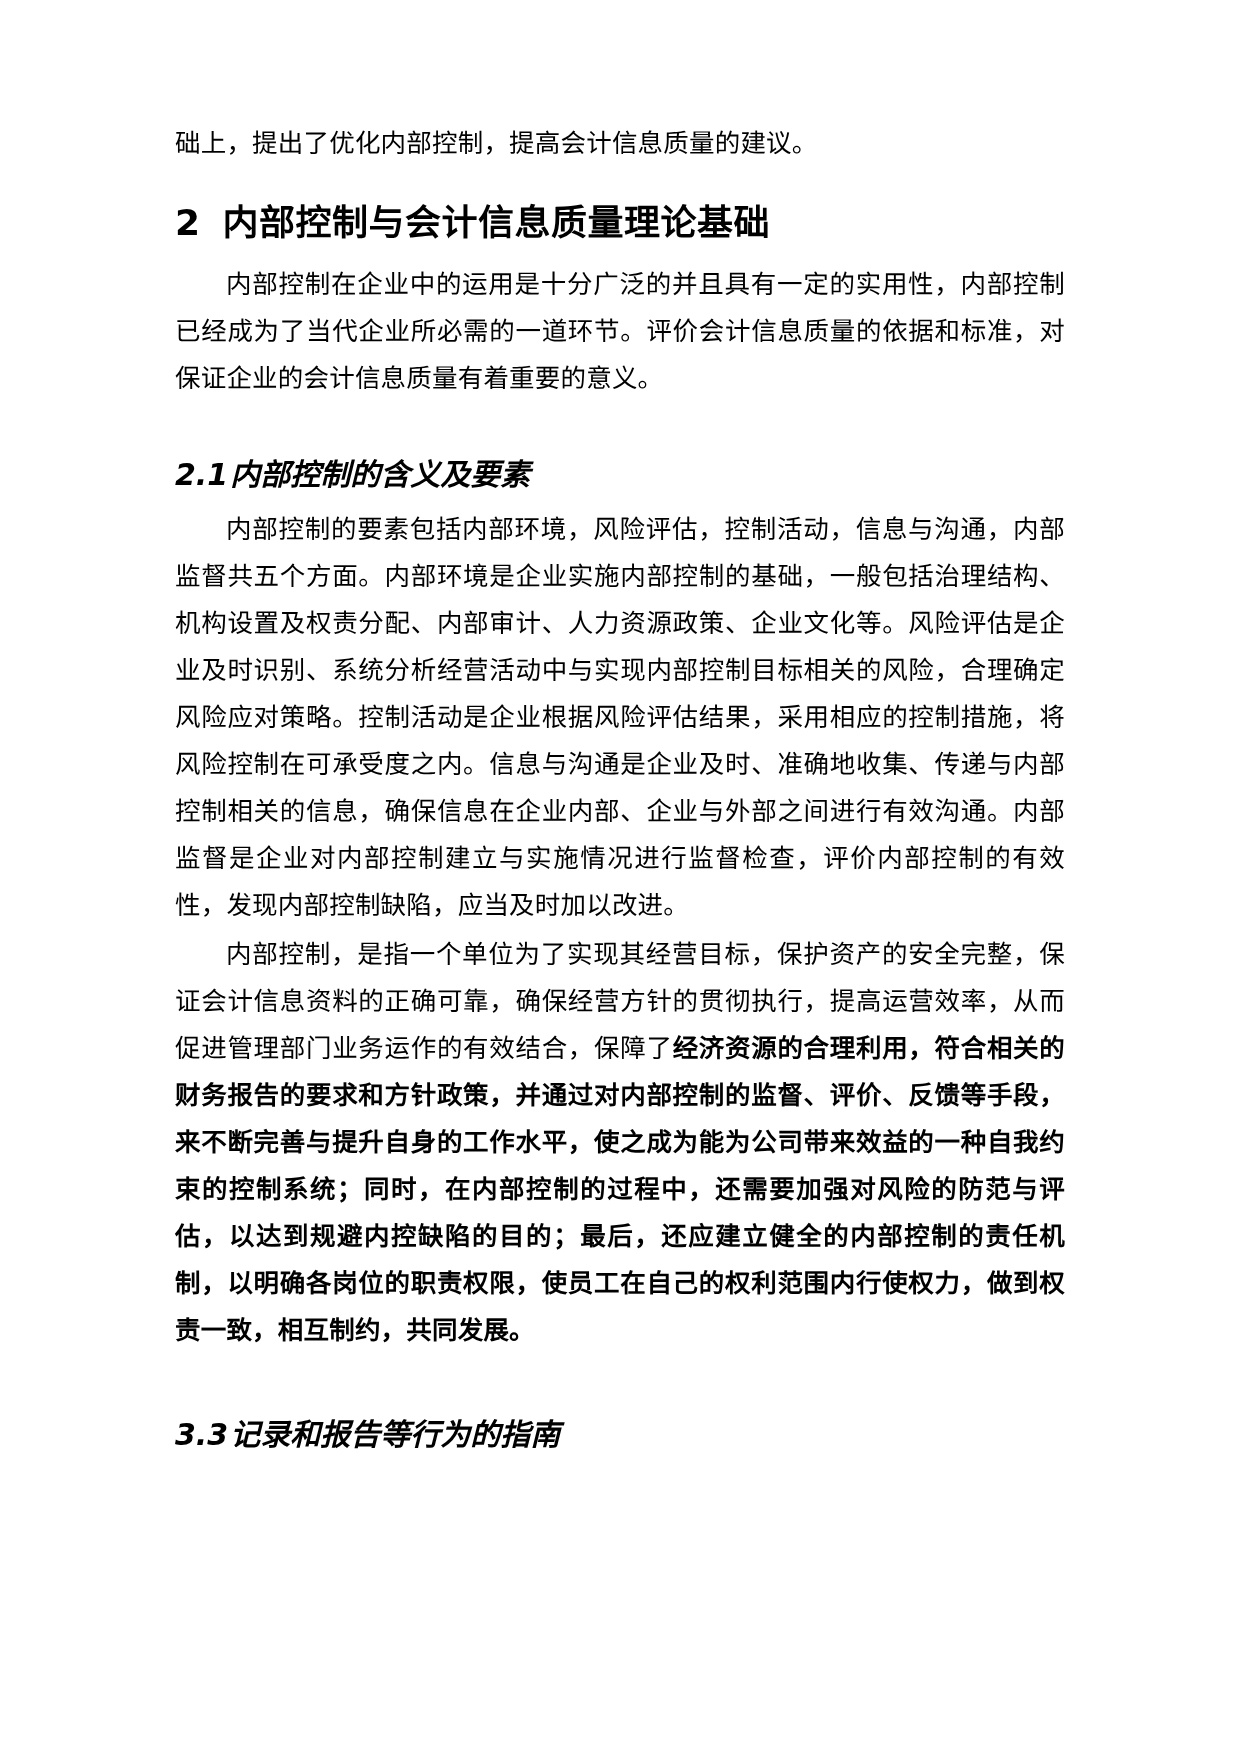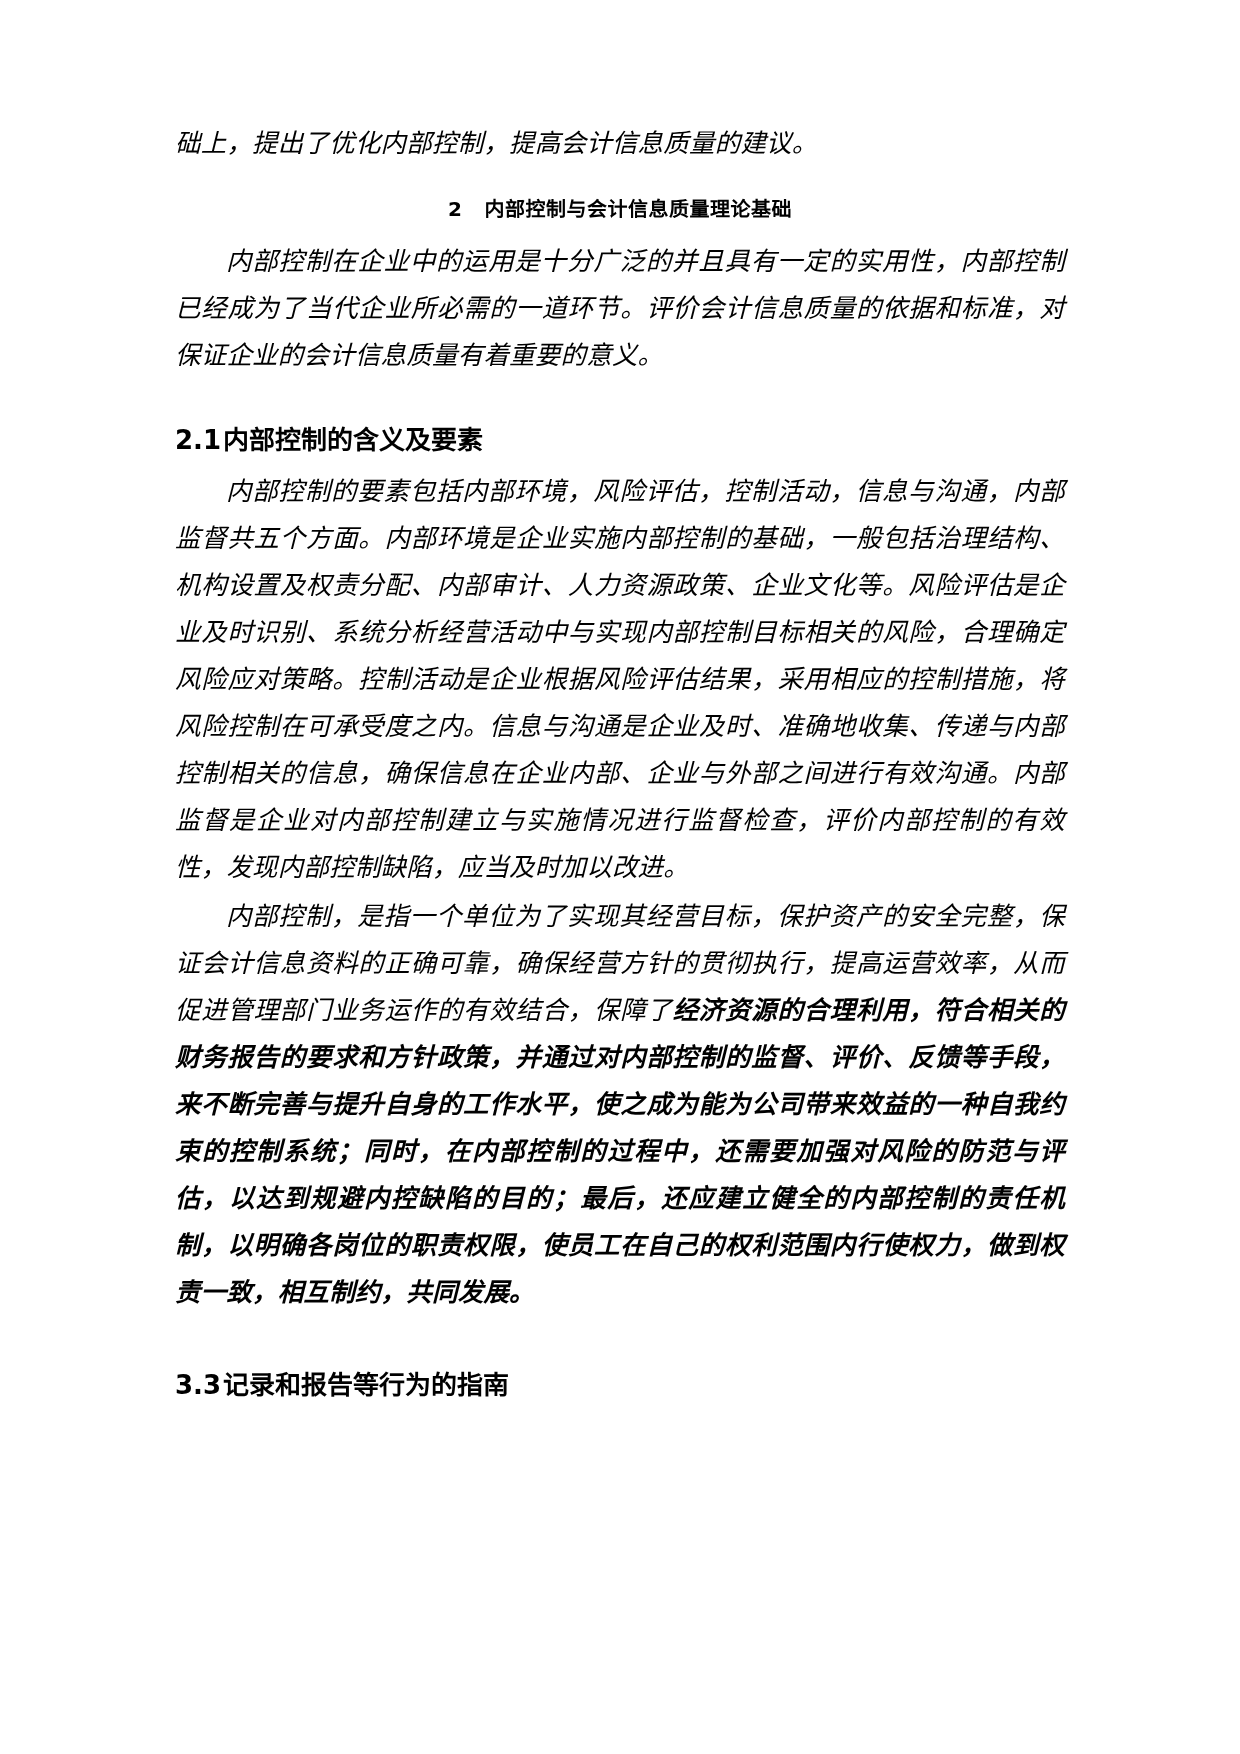--- a/index.html
+++ b/index.html
@@ -18,42 +18,41 @@
     color: #000000;
     overflow: hidden;
   }
   .body-text {
     font-size: 25.5px;
     line-height: 47px;
     text-align: justify;
     text-justify: inter-ideograph;
     margin: 0 0 2px 0;
     letter-spacing: 0.2px;
-    font-style: italic;
   }
   .indent {
     text-indent: 2em;
   }
   .h1 {
     font-family: "DejaVu Sans", "Liberation Sans", sans-serif;
-    font-size: 20px;
+    font-size: 36px;
     font-weight: bold;
     margin: 26px 0 16px 0;
     letter-spacing: 0.5px;
-    text-align: center;
   }
   .h1 .num {
     margin-right: 22px;
   }
   .h2 {
     font-family: "DejaVu Sans", "Liberation Sans", sans-serif;
-    font-size: 26px;
+    font-size: 30px;
     font-weight: bold;
-    margin: 28px 0 12px 0;
+    margin: 36px 0 12px 0;
     letter-spacing: 0px;
+    font-style: italic;
   }
   .h2 .num {
     margin-right: 2px;
   }
   .bold-run {
     font-weight: bold;
   }
   .spacer-sm { height: 10px; }
   .spacer-md { height: 18px; }
 </style>

